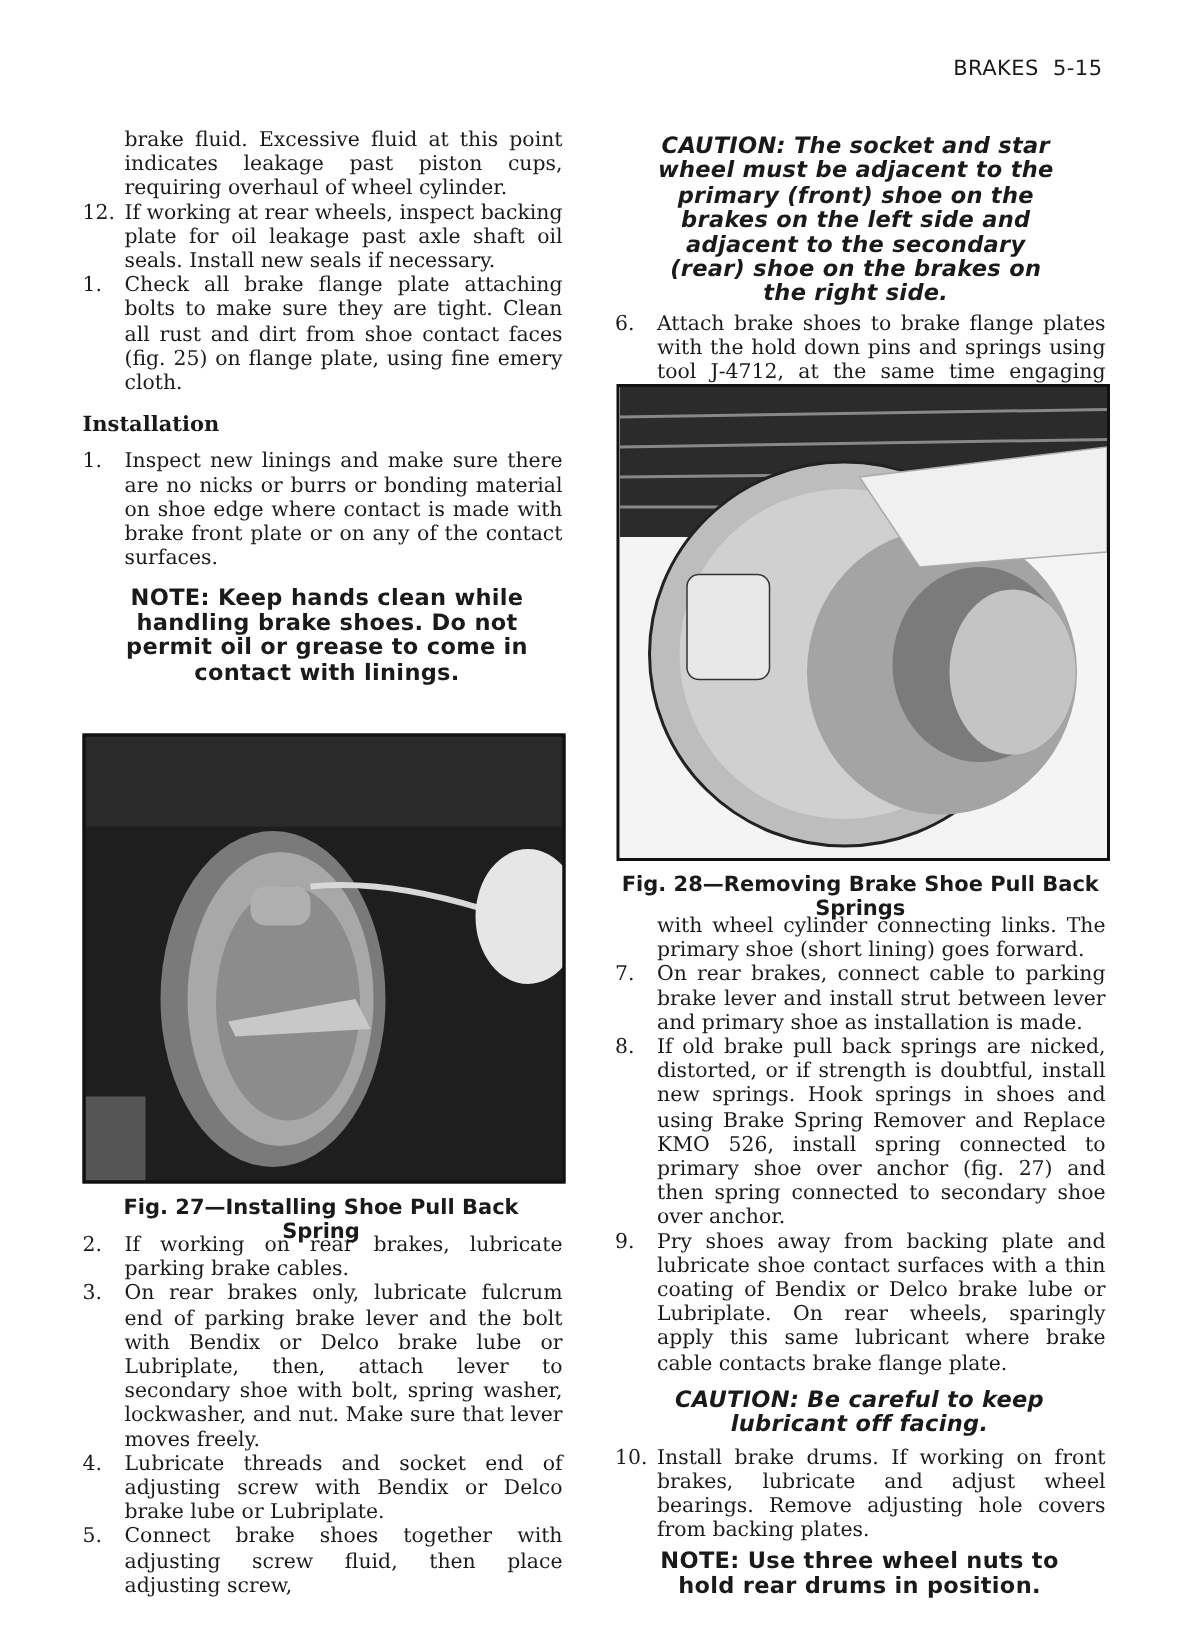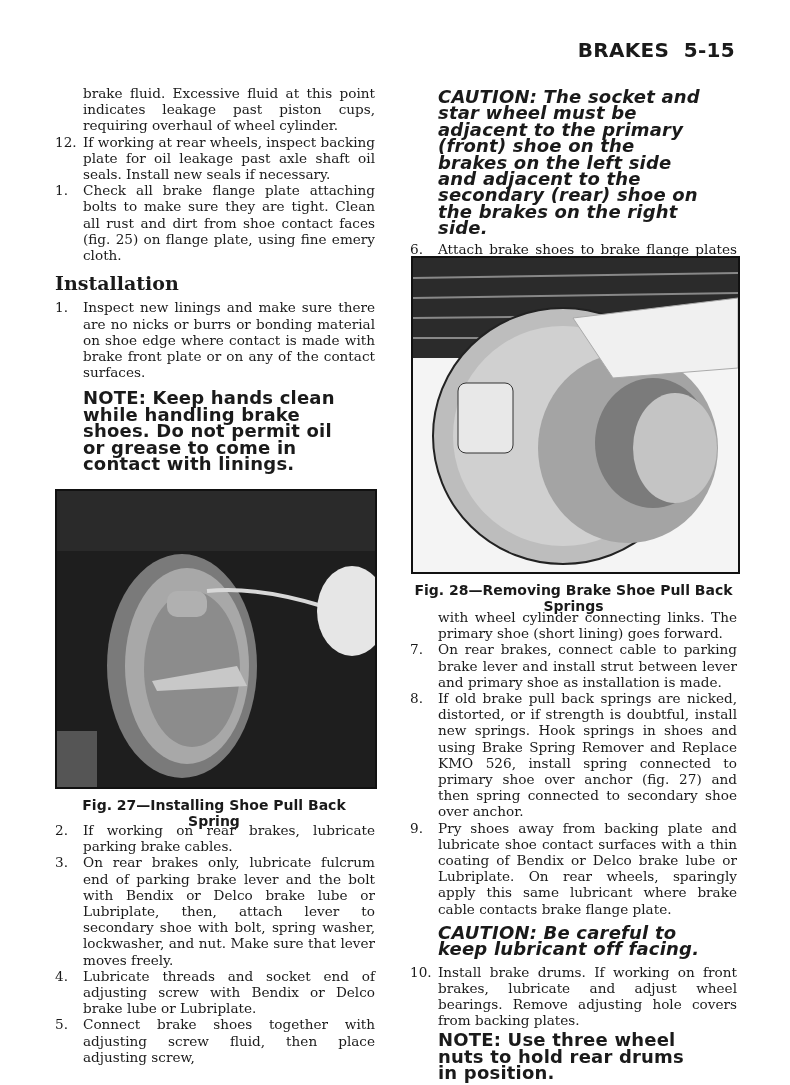--- a/index.html
+++ b/index.html
@@ -1,28 +1,28 @@
 <!DOCTYPE html>
 <html><head>
 <meta charset="utf-8">
 <style>
   html, body { margin:0; padding:0; background:#ffffff; }
   body { width:790px; height:1085px; position:relative; overflow:hidden; color:#1a1a1a; }
-  .hdr { position:absolute; top:38px; right:55px; font-family:"DejaVu Sans", sans-serif; font-weight:bold; font-size:20px; letter-spacing:0.3px; }
+  .hdr { position:absolute; top:38px; right:55px; font-family:"DejaVu Sans", sans-serif; font-weight:normal; font-size:14px; letter-spacing:0.3px; }
   .col { position:absolute; font-family:"DejaVu Serif", serif; font-size:13.6px; line-height:16.2px; }
   .colL { left:55px; width:320px; }
   .colR { left:410px; width:327px; }
   .p { text-align:justify; margin:0; }
   .indent { padding-left:28px; }
   .item { display:flex; margin:0; }
   .num { width:28px; flex:0 0 28px; padding-right:6px; box-sizing:border-box; }
   .itxt { flex:1; text-align:justify; }
-  .note { font-family:"DejaVu Sans", sans-serif; font-weight:bold; font-size:18px; line-height:16.4px; padding-left:28px; margin:10px 0 10px 0; letter-spacing:0.2px; }
+  .note { font-family:"DejaVu Sans", sans-serif; font-weight:bold; font-size:15px; line-height:16.4px; padding-left:28px; margin:10px 0 10px 0; letter-spacing:0.2px;text-align:center; }
   .caution { font-style:italic; }
-  .subhead { font-weight:bold; margin:12px 0 8px 0; font-size:19px; }
+  .subhead { font-weight:bold; margin:12px 0 8px 0; font-size:14px; }
   .fig { position:absolute; background:#222; border:2px solid #111; overflow:hidden; }
   .cap { position:absolute; font-family:"DejaVu Sans", sans-serif; font-weight:bold; font-size:14px; text-align:center; }
 </style>
 </head>
 <body>
 
 <div class="hdr">
   <span>BRAKES</span>&nbsp;
   <span>5-15</span>
 </div>

